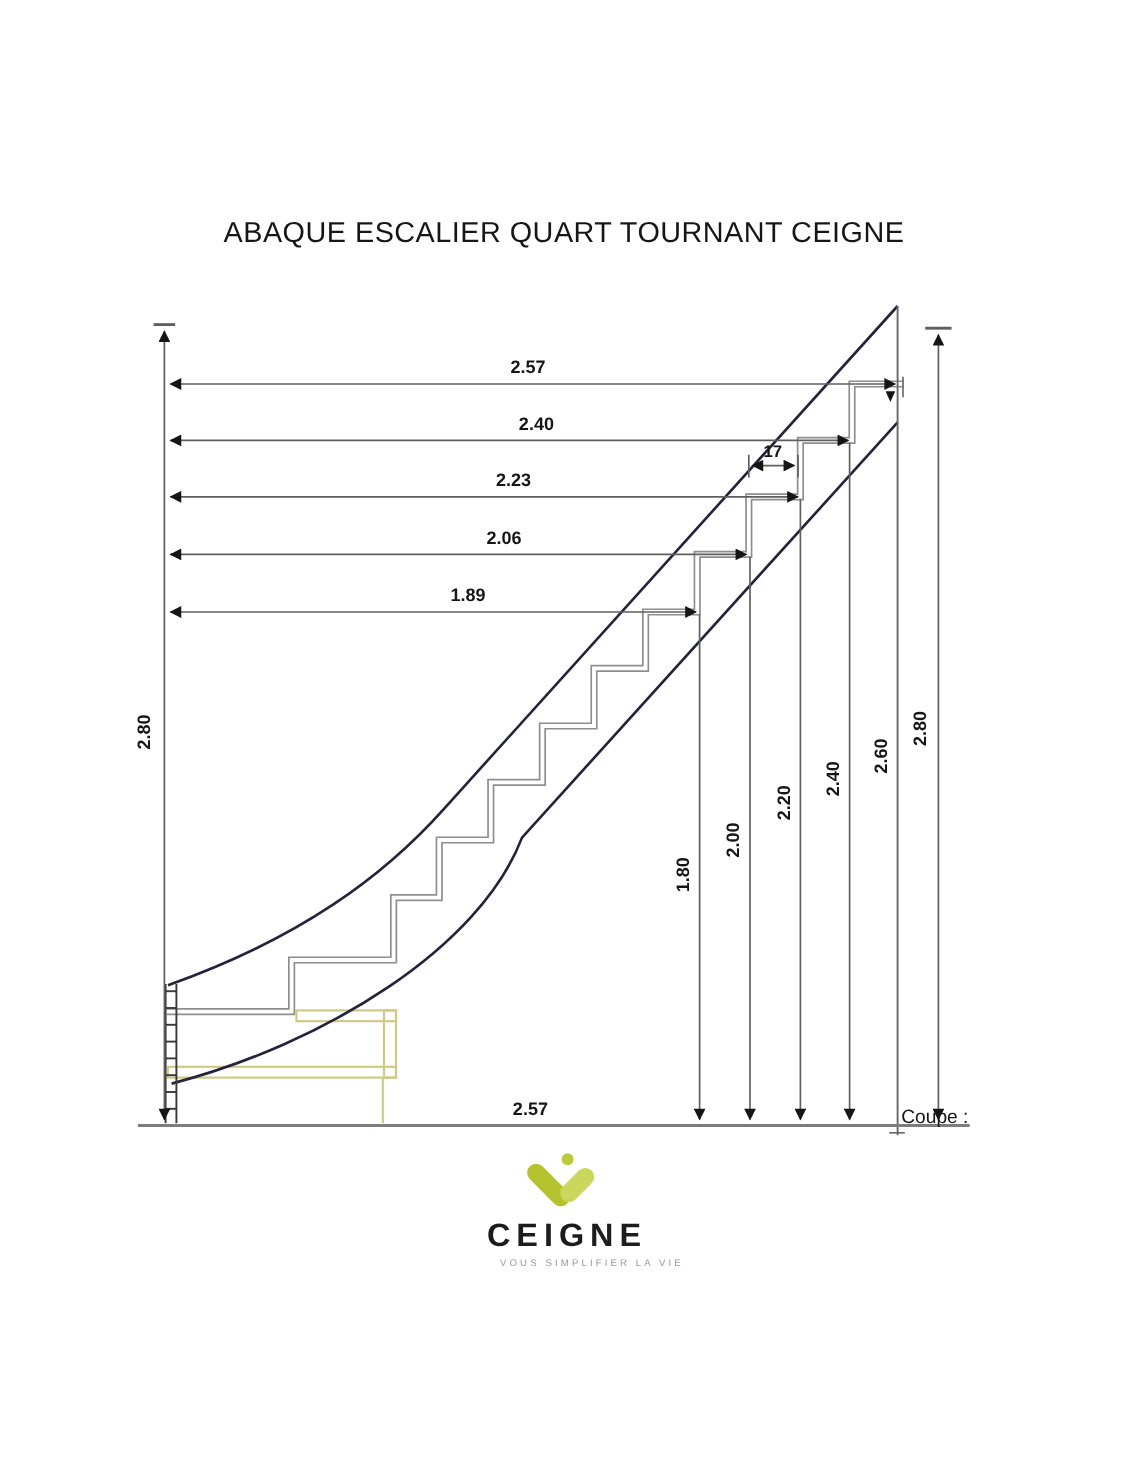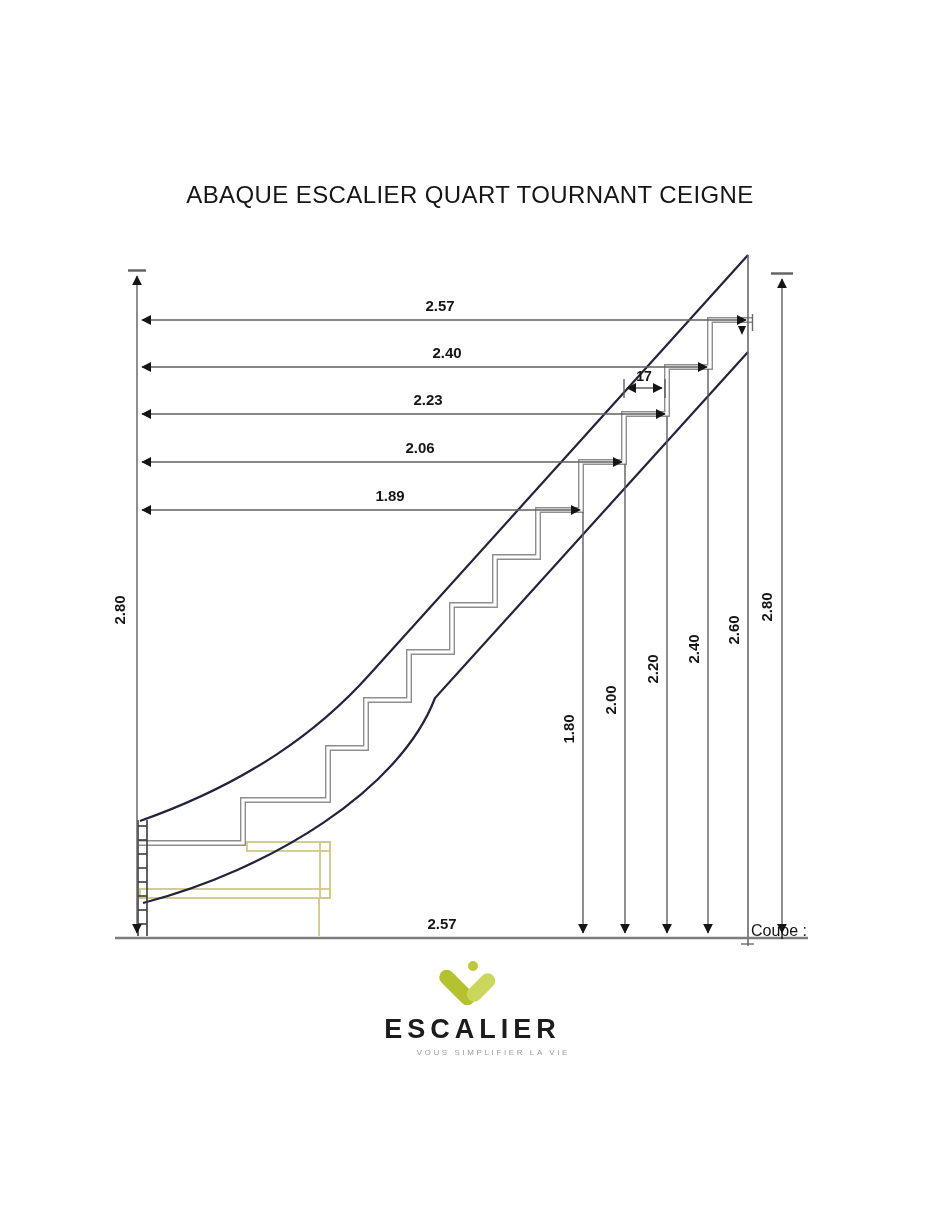--- a/index.html
+++ b/index.html
@@ -118,15 +118,15 @@
   <text class="dim-txt" x="442" y="929" text-anchor="middle">2.57</text>
   <text class="coupe-txt" x="751" y="936" text-anchor="start">Coupe :</text>
 </svg>
 
 <div class="logo">
   <div class="logo-mark">
     <div class="logo-arm-left"></div>
     <div class="logo-arm-right"></div>
     <div class="logo-dot"></div>
   </div>
-  <div class="logo-word">ESCALIER</div>
+  <div class="logo-word">CEIGNE</div>
   <div class="logo-tag">VOUS SIMPLIFIER LA VIE</div>
 </div>
 
 </body></html>

